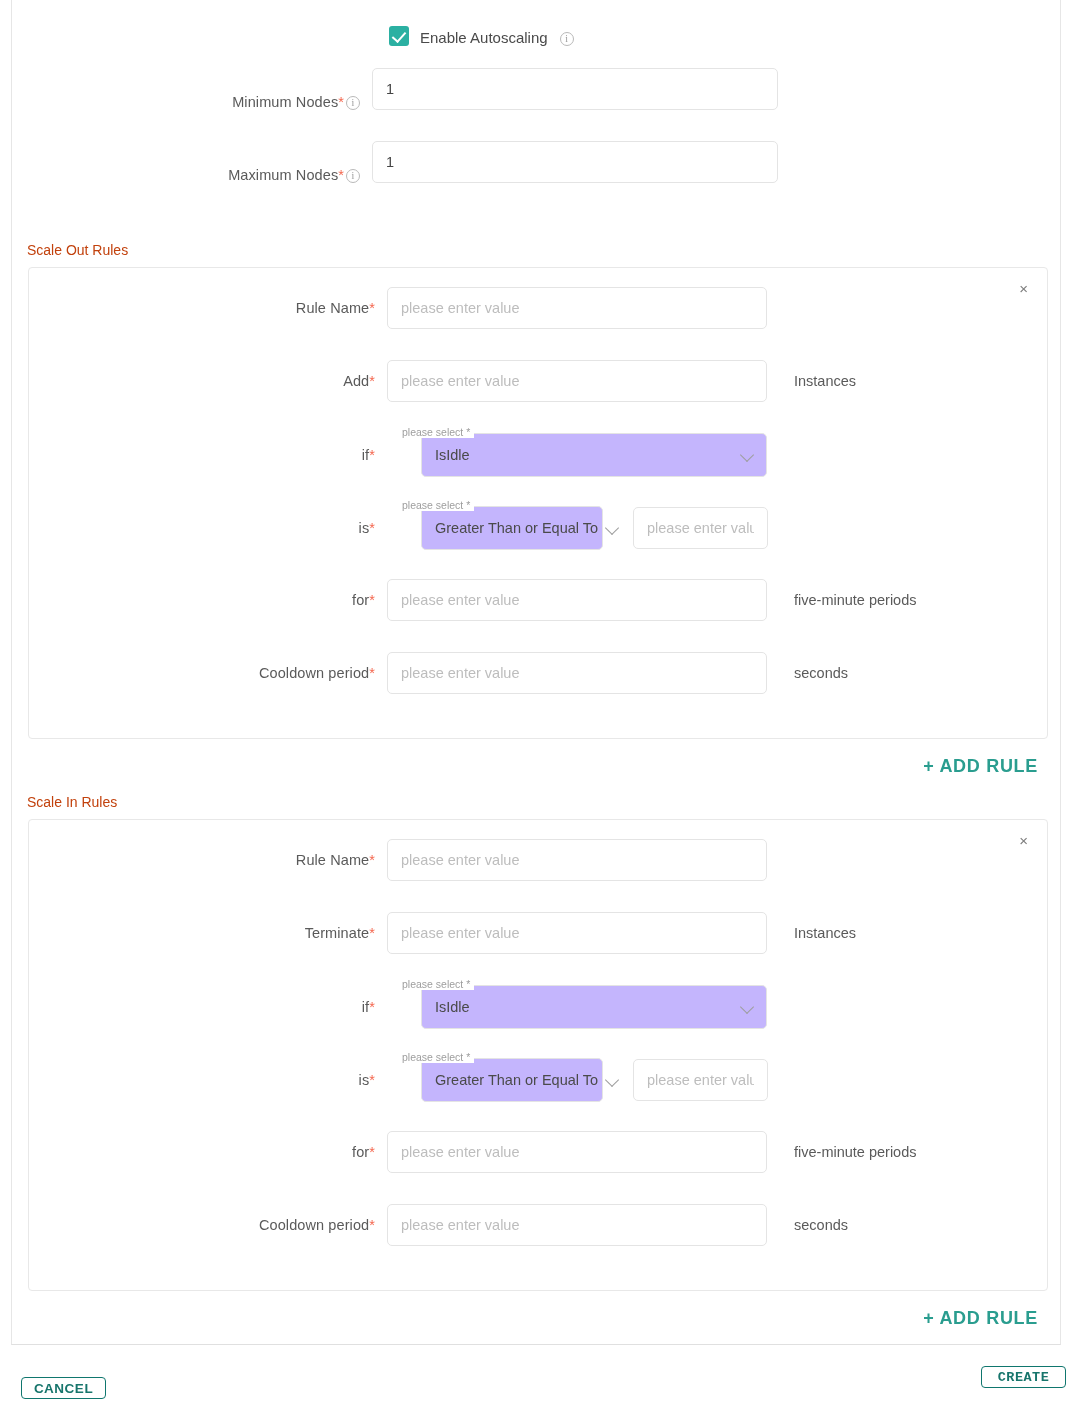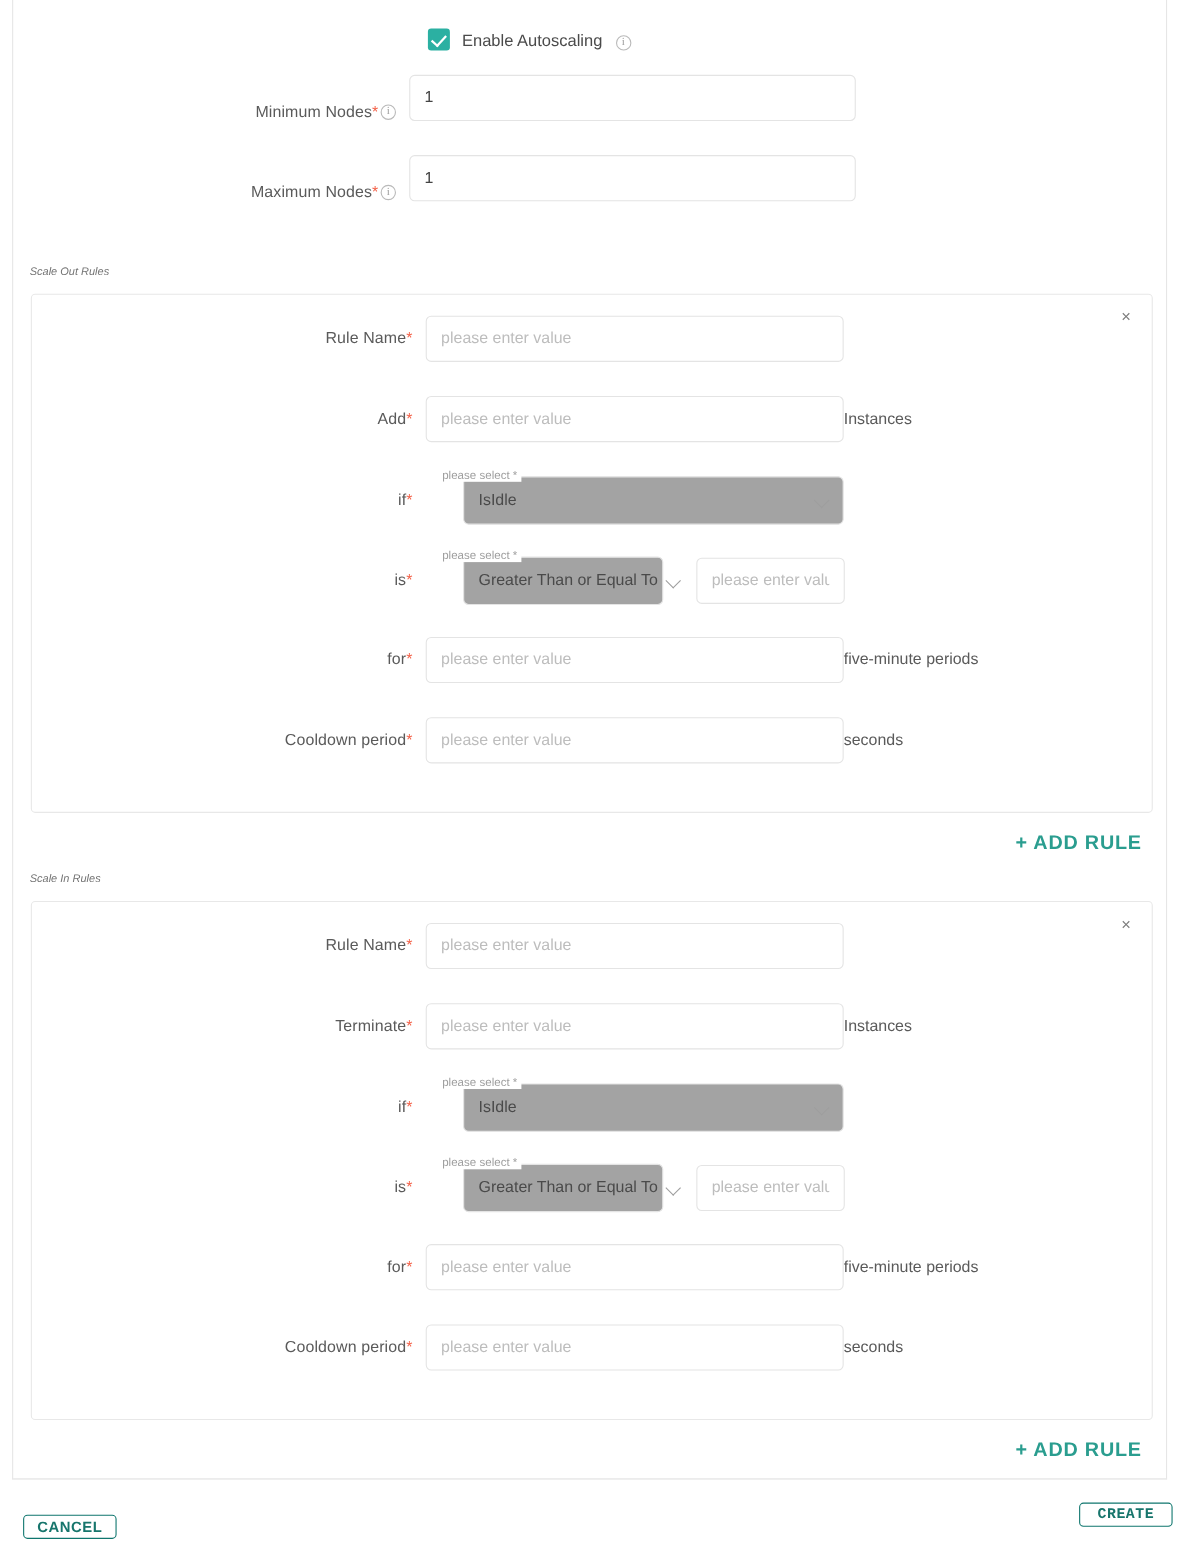--- a/index.html
+++ b/index.html
@@ -71,42 +71,42 @@
 
   .nodes-row { position: absolute; left: 0; width: 1050px; }
   .nodes-row .flabel { width: 360px; padding-right: 12px; }
   .nodes-row .txtinput { width: 406px; }
 
   
   .hint {
     position: absolute; left: 17px; top: 211px;
     font-size: 14.5px; color: #5bb8e8;
   }
-  .sect-title { position: absolute; font-size: 10px; color: #737373; left: 15px; font-style: italic; }
+  .sect-title { position: absolute; font-size: 14px; color: #c2410c; left: 15px; }
 
   
   .rule-card {
     position: absolute; left: 16px; width: 1020px;
     border: 1px solid #e8e8e8; border-radius: 4px; background: #fff;
   }
   .close-x {
     position: absolute; right: 19px; top: 13px;
     font-size: 15px; color: #7d7d7d; cursor: pointer;
     line-height: 1; font-family: "Liberation Sans", sans-serif;
   }
   .rule-row { position: absolute; left: 0; width: 1020px; display: flex; align-items: center; }
   .rule-row .flabel { width: 358px; padding-right: 12px; }
   .rule-row .txtinput { width: 380px; }
-  .rule-row .unit { }
+  .rule-row .unit { margin-left: 27px; }
 
   
   .sel-wrap { position: relative; height: 44px; padding-left: 34px; }
   .sel-box {
     height: 44px; border: 1px solid #e4e4e4; border-radius: 5px;
-    display: flex; align-items: center; background: #a3a3a3;
+    display: flex; align-items: center; background: #c4b5fd;
     padding: 0 12px 0 13px; cursor: pointer;
   }
   .sel-legend {
     position: absolute; left: 11px; top: -7px;
     background: #fff; padding: 0 4px;
     font-size: 10.5px; color: #9e9e9e; white-space: nowrap;
   }
   .sel-val { font-size: 14.5px; color: #4a4a4a; flex: 1; white-space: nowrap; }
   .chev {
     width: 13px; height: 13px; position: relative; flex: none; margin-left: 8px;

